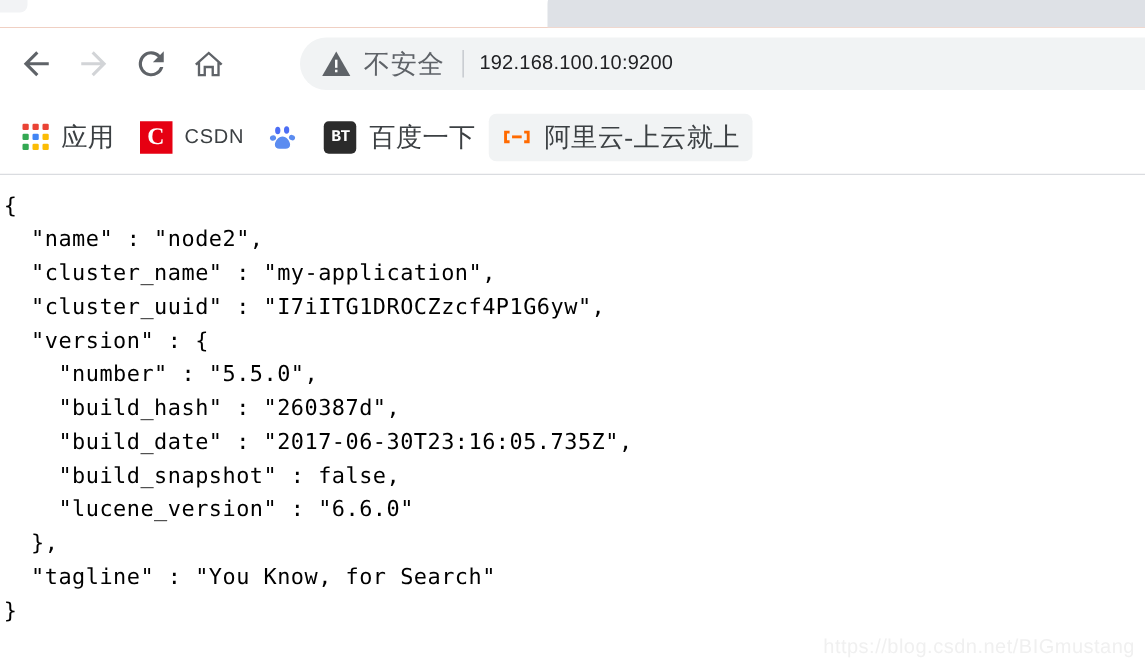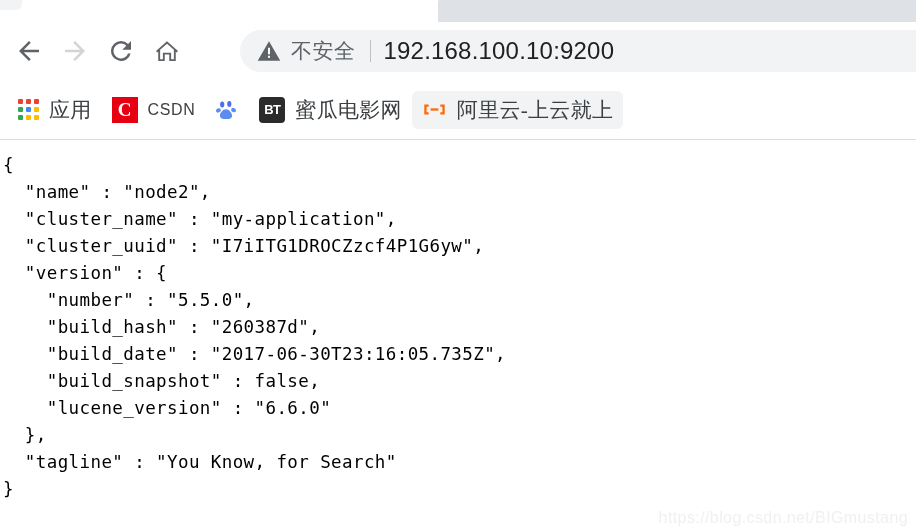--- a/index.html
+++ b/index.html
@@ -90,21 +90,21 @@
     white-space: nowrap;
   }
   #omnibox-divider {
     width: 1px;
     height: 22px;
     background: #bdc1c6;
     margin: 0 13px 0 14px;
     flex: none;
   }
   #url-text {
-    font-size: 24px;
+    font-size: 16px;
     color: #202124;
     white-space: nowrap;
     letter-spacing: 0.2px;
     text-align: center;
   }
 
   
   #bookmarks {
     position: relative;
     height: 60px;
@@ -151,20 +151,21 @@
   .icon-box {
     width: 26px;
     height: 26px;
     display: flex;
     align-items: center;
     justify-content: center;
     font-size: 15px;
     font-weight: bold;
     color: #ffffff;
     box-sizing: border-box;
+    font-family: Liberation Mono, monospace;
   }
   .icon-csdn { background: #e60012; font-size: 19px; font-family: "Liberation Serif", serif; }
   .icon-bt { background: #2b2b2b; border-radius: 4px; font-size: 13px; letter-spacing: -0.5px; }
 
   
   #content {
     position: relative;
     height: 391px;
     background: #ffffff;
     overflow: hidden;
@@ -267,21 +268,21 @@
         <ellipse cx="7.2" cy="6.4" rx="2.1" ry="3" fill="#4c6ef5"></ellipse>
         <ellipse cx="14.3" cy="5.9" rx="2.1" ry="3" fill="#4c6ef5"></ellipse>
         <ellipse cx="3.4" cy="12.4" rx="2.5" ry="2.1" fill="#5b8cf0" transform="rotate(-20 3.4 12.4)"></ellipse>
         <ellipse cx="18.6" cy="12.1" rx="2.5" ry="2.1" fill="#5b8cf0" transform="rotate(20 18.6 12.1)"></ellipse>
         <path d="M11 11.2c3.1 0 6.1 3.6 6.1 6.6 0 2-1.6 3.2-3.6 3.2h-5c-2 0-3.6-1.2-3.6-3.2 0-3 3-6.6 6.1-6.6z" fill="#5b8cf0"></path>
       </svg>
     </div>
 
     <div class="bm">
       <span class="icon-box icon-bt bm-icon">BT</span>
-      <span class="bm-label">蜜瓜电影网</span>
+      <span class="bm-label">百度一下</span>
     </div>
 
     <div class="bm hovered">
       <svg class="bm-icon" width="25" height="25" viewBox="0 0 24 24">
         <path d="M2.2 7.2h4.2v2.2H4.4v5.2h2V16.8H2.2z" fill="#ff6a00"></path>
         <path d="M21.8 7.2h-4.2v2.2h2v5.2h-2V16.8h4.2z" fill="#ff6a00"></path>
         <rect x="8.3" y="10.9" width="7.4" height="2.2" fill="#ff6a00"></rect>
       </svg>
       <span class="bm-label">阿里云-上云就上</span>
     </div>

